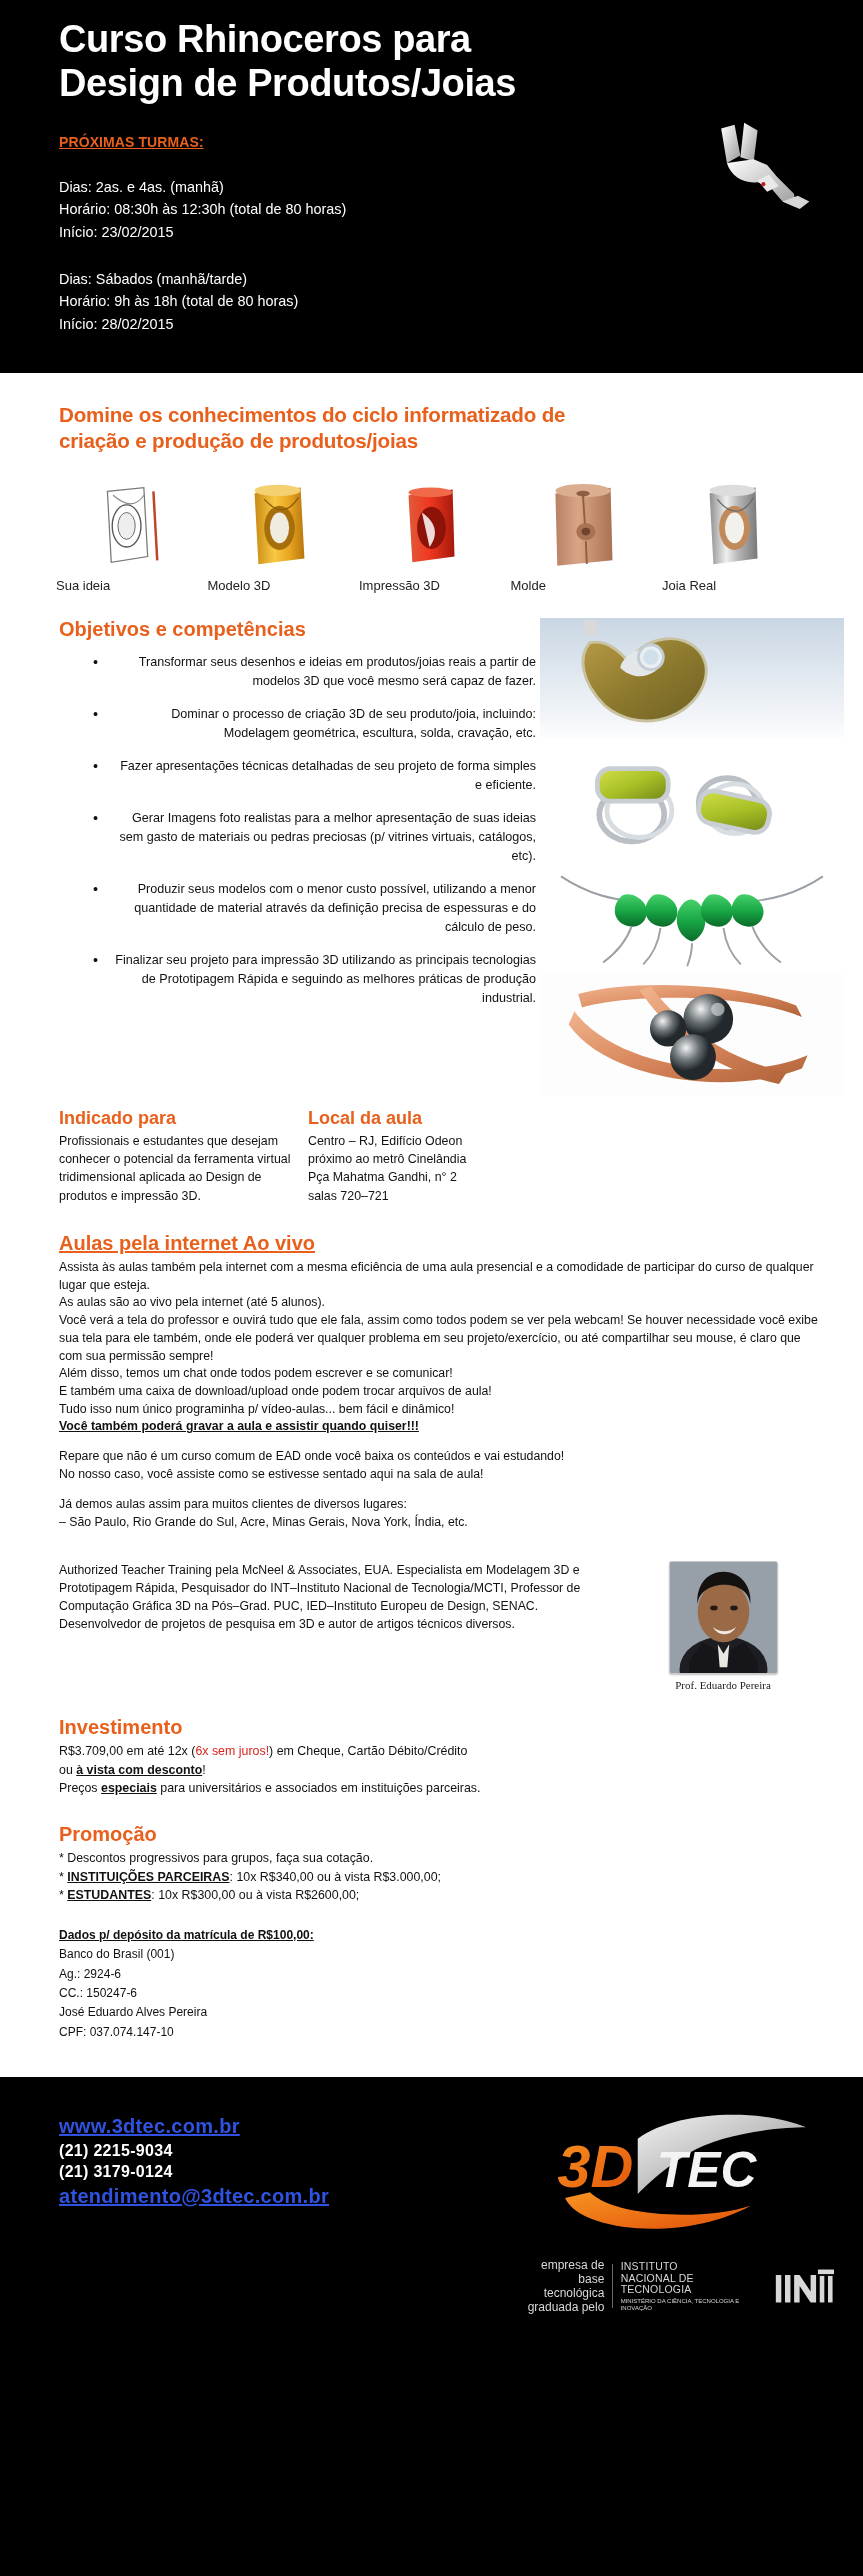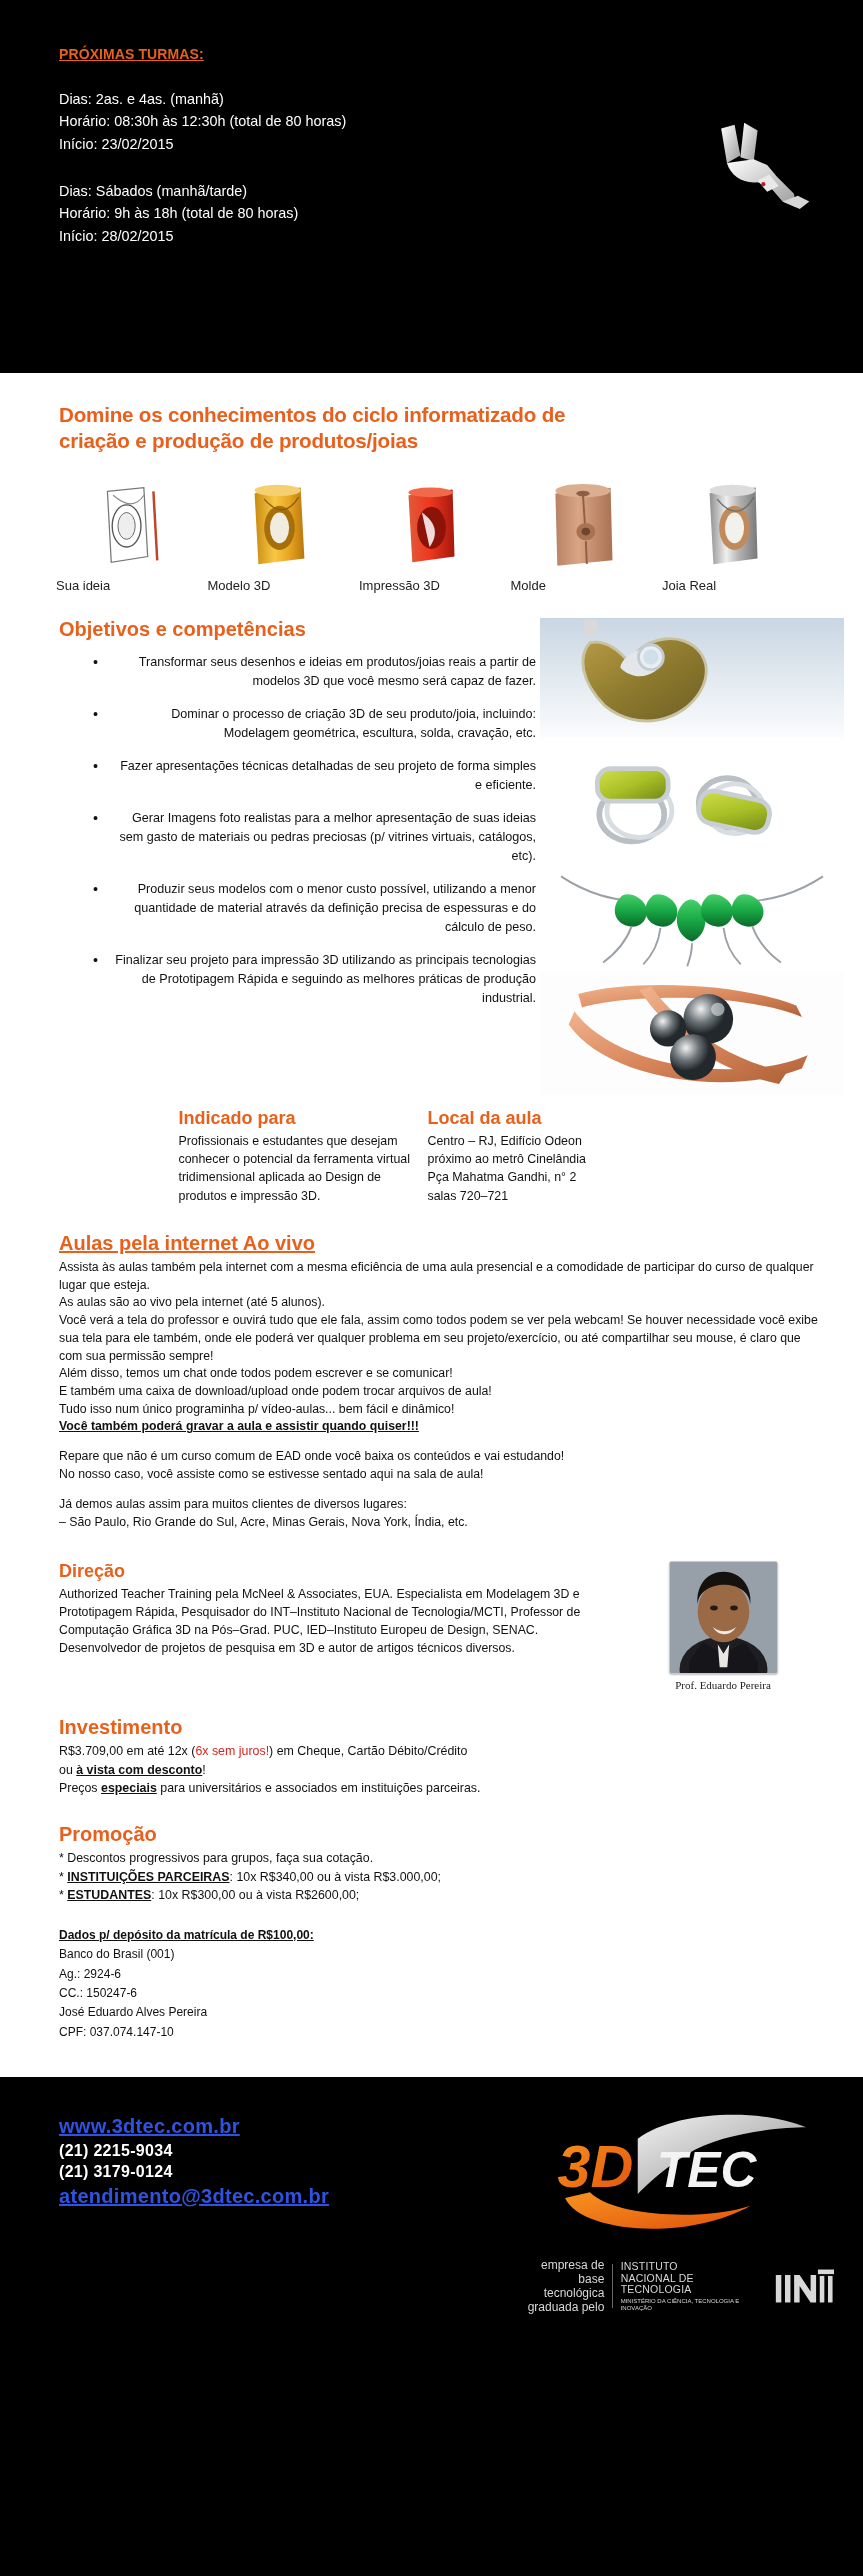--- a/index.html
+++ b/index.html
@@ -53,21 +53,21 @@
   ul.obj-list li {
     position: relative; font-size: 12.6px; line-height: 1.5; color: #111;
     margin-bottom: 14.4px; padding-left: 17px; font-family: "Liberation Sans", sans-serif;
   }
   ul.obj-list li::before {
     content: "•"; position: absolute; left: 0; top: -1px; font-size: 14.4px;
   }
   .jewel { width: 304px; margin-bottom: 2.9px; border: 0; display:block; }
 
   
-  .two-col { display: flex; padding: 9.6px 0 0 59px; justify-content: center; }
+  .two-col { display: flex; padding: 9.6px 0 0 59px; }
   .col-a { width: 249px; }
   .col-b { width: 316px; }
   .sec-head-sm { color: #E8601C; font-size: 18px; font-weight: bold; margin-bottom: 2.9px; }
   .col-a p, .col-b p { font-size: 12.4px; line-height: 1.48; color: #111; }
 
   
   .internet { padding: 27px 38px 0 59px; }
   .internet h2 {
     color: #E8601C; font-size: 20px; font-weight: bold; text-decoration: underline;
     margin-bottom: 4px; display: inline-block;
@@ -108,20 +108,24 @@
   .ntb-div { width: 1px; height: 44px; background: #666; }
   .ntb-b { color: #d8d8d8; font-size: 10.5px; line-height: 1.12; text-align: left; letter-spacing: 0.2px; }
   .ntb-b .tiny { font-size: 6px; letter-spacing: 0; display:block; margin-top:1.9px;}
 </style>
 </head>
 <body>
 
 <div class="page">
 
   <div class="header">
+    <div class="course-title">
+      <span>Curso Rhinoceros para</span>
+      <span class="l2">Design de Produtos/Joias</span>
+    </div>
 
     <span class="proximas">PRÓXIMAS TURMAS:</span>
 
     <div class="turma">
       <div>Dias: 2as. e 4as. (manhã)</div>
       <div>Horário: 08:30h às 12:30h (total de 80 horas)</div>
       <div>Início: 23/02/2015</div>
     </div>
 
     <div class="turma second">
@@ -380,21 +384,20 @@
       <p>Tudo isso num único programinha p/ vídeo-aulas... bem fácil e dinâmico!</p>
       <p class="bold-ul">Você também poderá gravar a aula e assistir quando quiser!!!</p>
       <p class="gap">Repare que não é um curso comum de EAD onde você baixa os conteúdos e vai estudando!</p>
       <p>No nosso caso, você assiste como se estivesse sentado aqui na sala de aula!</p>
       <p class="gap">Já demos aulas assim para muitos clientes de diversos lugares:</p>
       <p>– São Paulo, Rio Grande do Sul, Acre, Minas Gerais, Nova York, Índia, etc.</p>
     </div>
 
     <div class="direcao">
       <div class="dir-left">
-        <div class="sec-head-sm">Direção</div>
         <p>Authorized Teacher Training pela McNeel &amp; Associates, EUA. Especialista em Modelagem 3D e Prototipagem Rápida, Pesquisador do INT–Instituto Nacional de Tecnologia/MCTI, Professor de Computação Gráfica 3D na Pós–Grad. PUC, IED–Instituto Europeu de Design, SENAC. Desenvolvedor de projetos de pesquisa em 3D e autor de artigos técnicos diversos.</p>
       </div>
       <div class="dir-right">
         <div class="photo-frame">
           <svg width="107" height="111" viewBox="0 0 112 116">
             <rect width="112" height="116" fill="#97a0a8"></rect>
             <ellipse cx="56" cy="112" rx="46" ry="34" fill="#1d1d22"></ellipse>
             <ellipse cx="56" cy="52" rx="27" ry="32" fill="#9a6a47"></ellipse>
             <path d="M29 44 C30 18 82 16 84 44 C86 28 76 10 56 10 C36 10 27 28 29 44Z" fill="#14110f"></path>
             <ellipse cx="46" cy="48" rx="4" ry="2.6" fill="#221a14"></ellipse>

